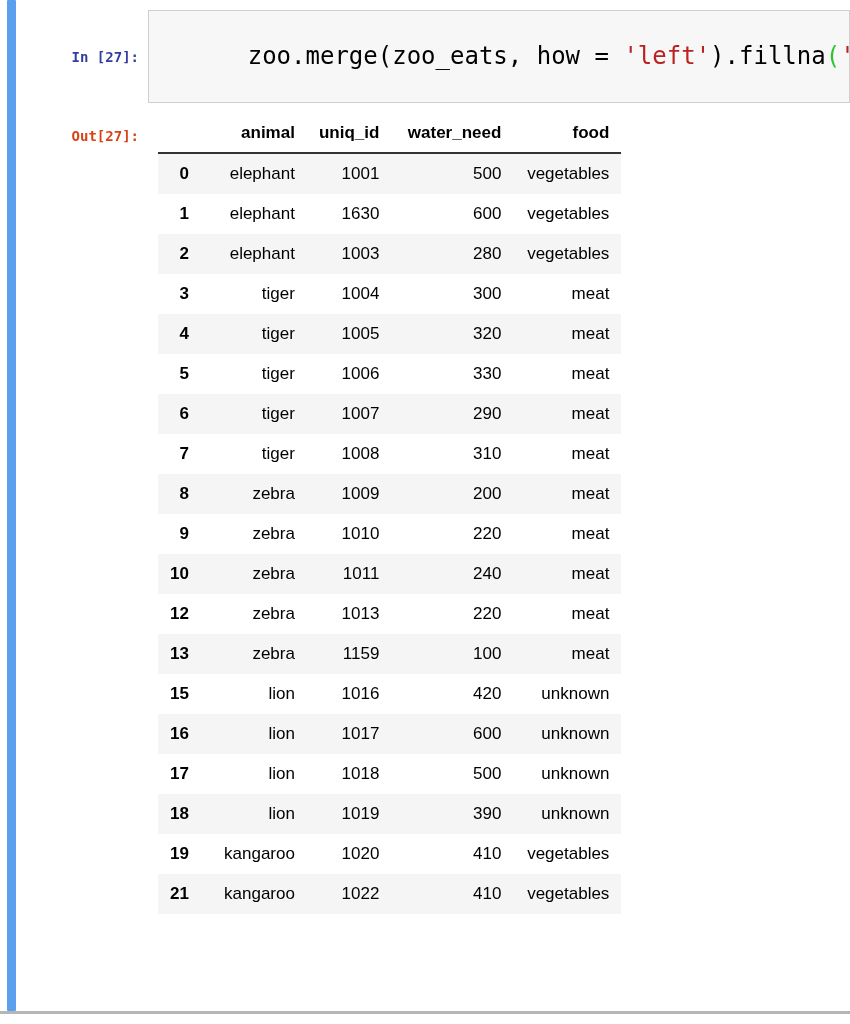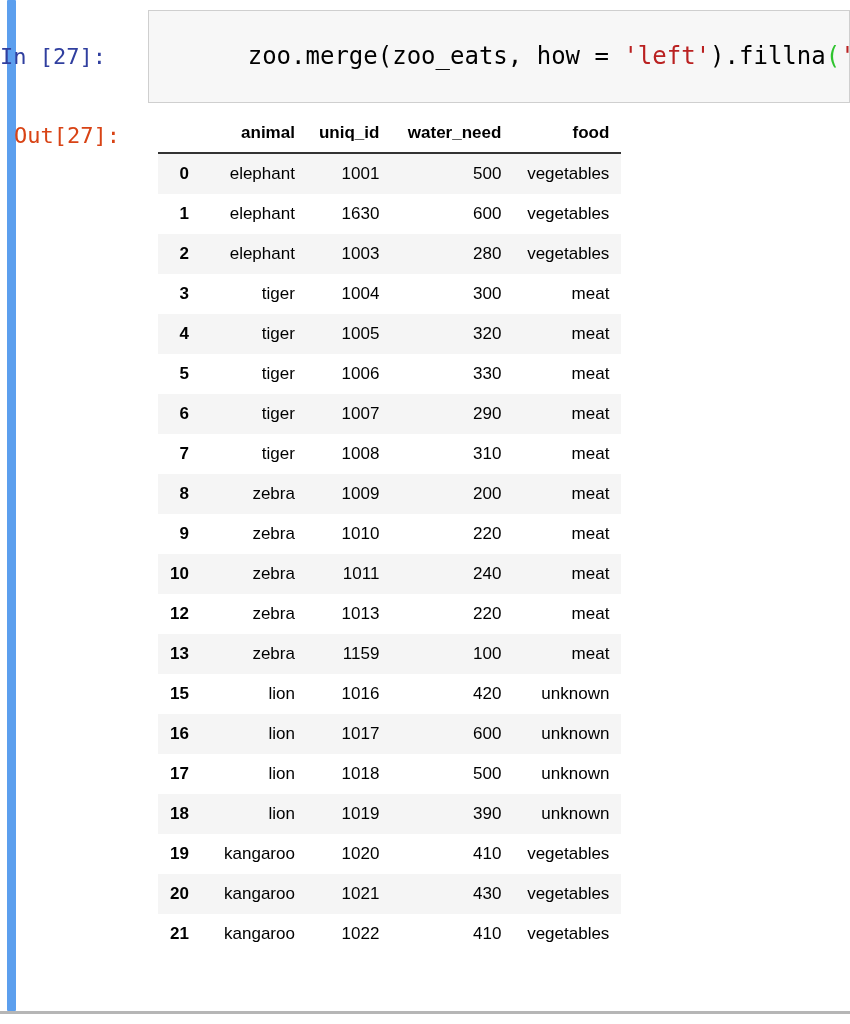--- a/index.html
+++ b/index.html
@@ -21,25 +21,25 @@
     border-radius: 1px;
   }
 
   .content { position: absolute; left: 0; top: 0; width: 850px; }
 
   .flex-row { display: flex; }
 
   .prompt {
     flex: 0 0 148px;
     width: 148px;
-    text-align: left;
+    text-align: right;
     padding-right: 9px;
     font-family: "DejaVu Sans Mono", "Liberation Mono", monospace;
-    font-size: 22px;
-    font-weight: normal;
+    font-size: 14px;
+    font-weight: bold;
     line-height: 22px;
   }
   .in-prompt  { color: #303F9F; }
   .out-prompt { color: #D84315; padding-top: 6px; padding-left: 14px; }
 
   .input-row { margin-top: 10px; align-items: center; }
 
   .code-box {
     flex: 1 1 auto;
     min-width: 0;
@@ -269,27 +269,20 @@
   </tr>
 
   <tr>
     <th>19</th>
     <td>kangaroo</td>
     <td>1020</td>
     <td>410</td>
     <td>vegetables</td>
   </tr>
 
-  <tr>
-    <th>20</th>
-    <td>kangaroo</td>
-    <td>1021</td>
-    <td>430</td>
-    <td>vegetables</td>
-  </tr>
 
   <tr>
     <th>21</th>
     <td>kangaroo</td>
     <td>1022</td>
     <td>410</td>
     <td>vegetables</td>
   </tr>
 </tbody>
       </table>

